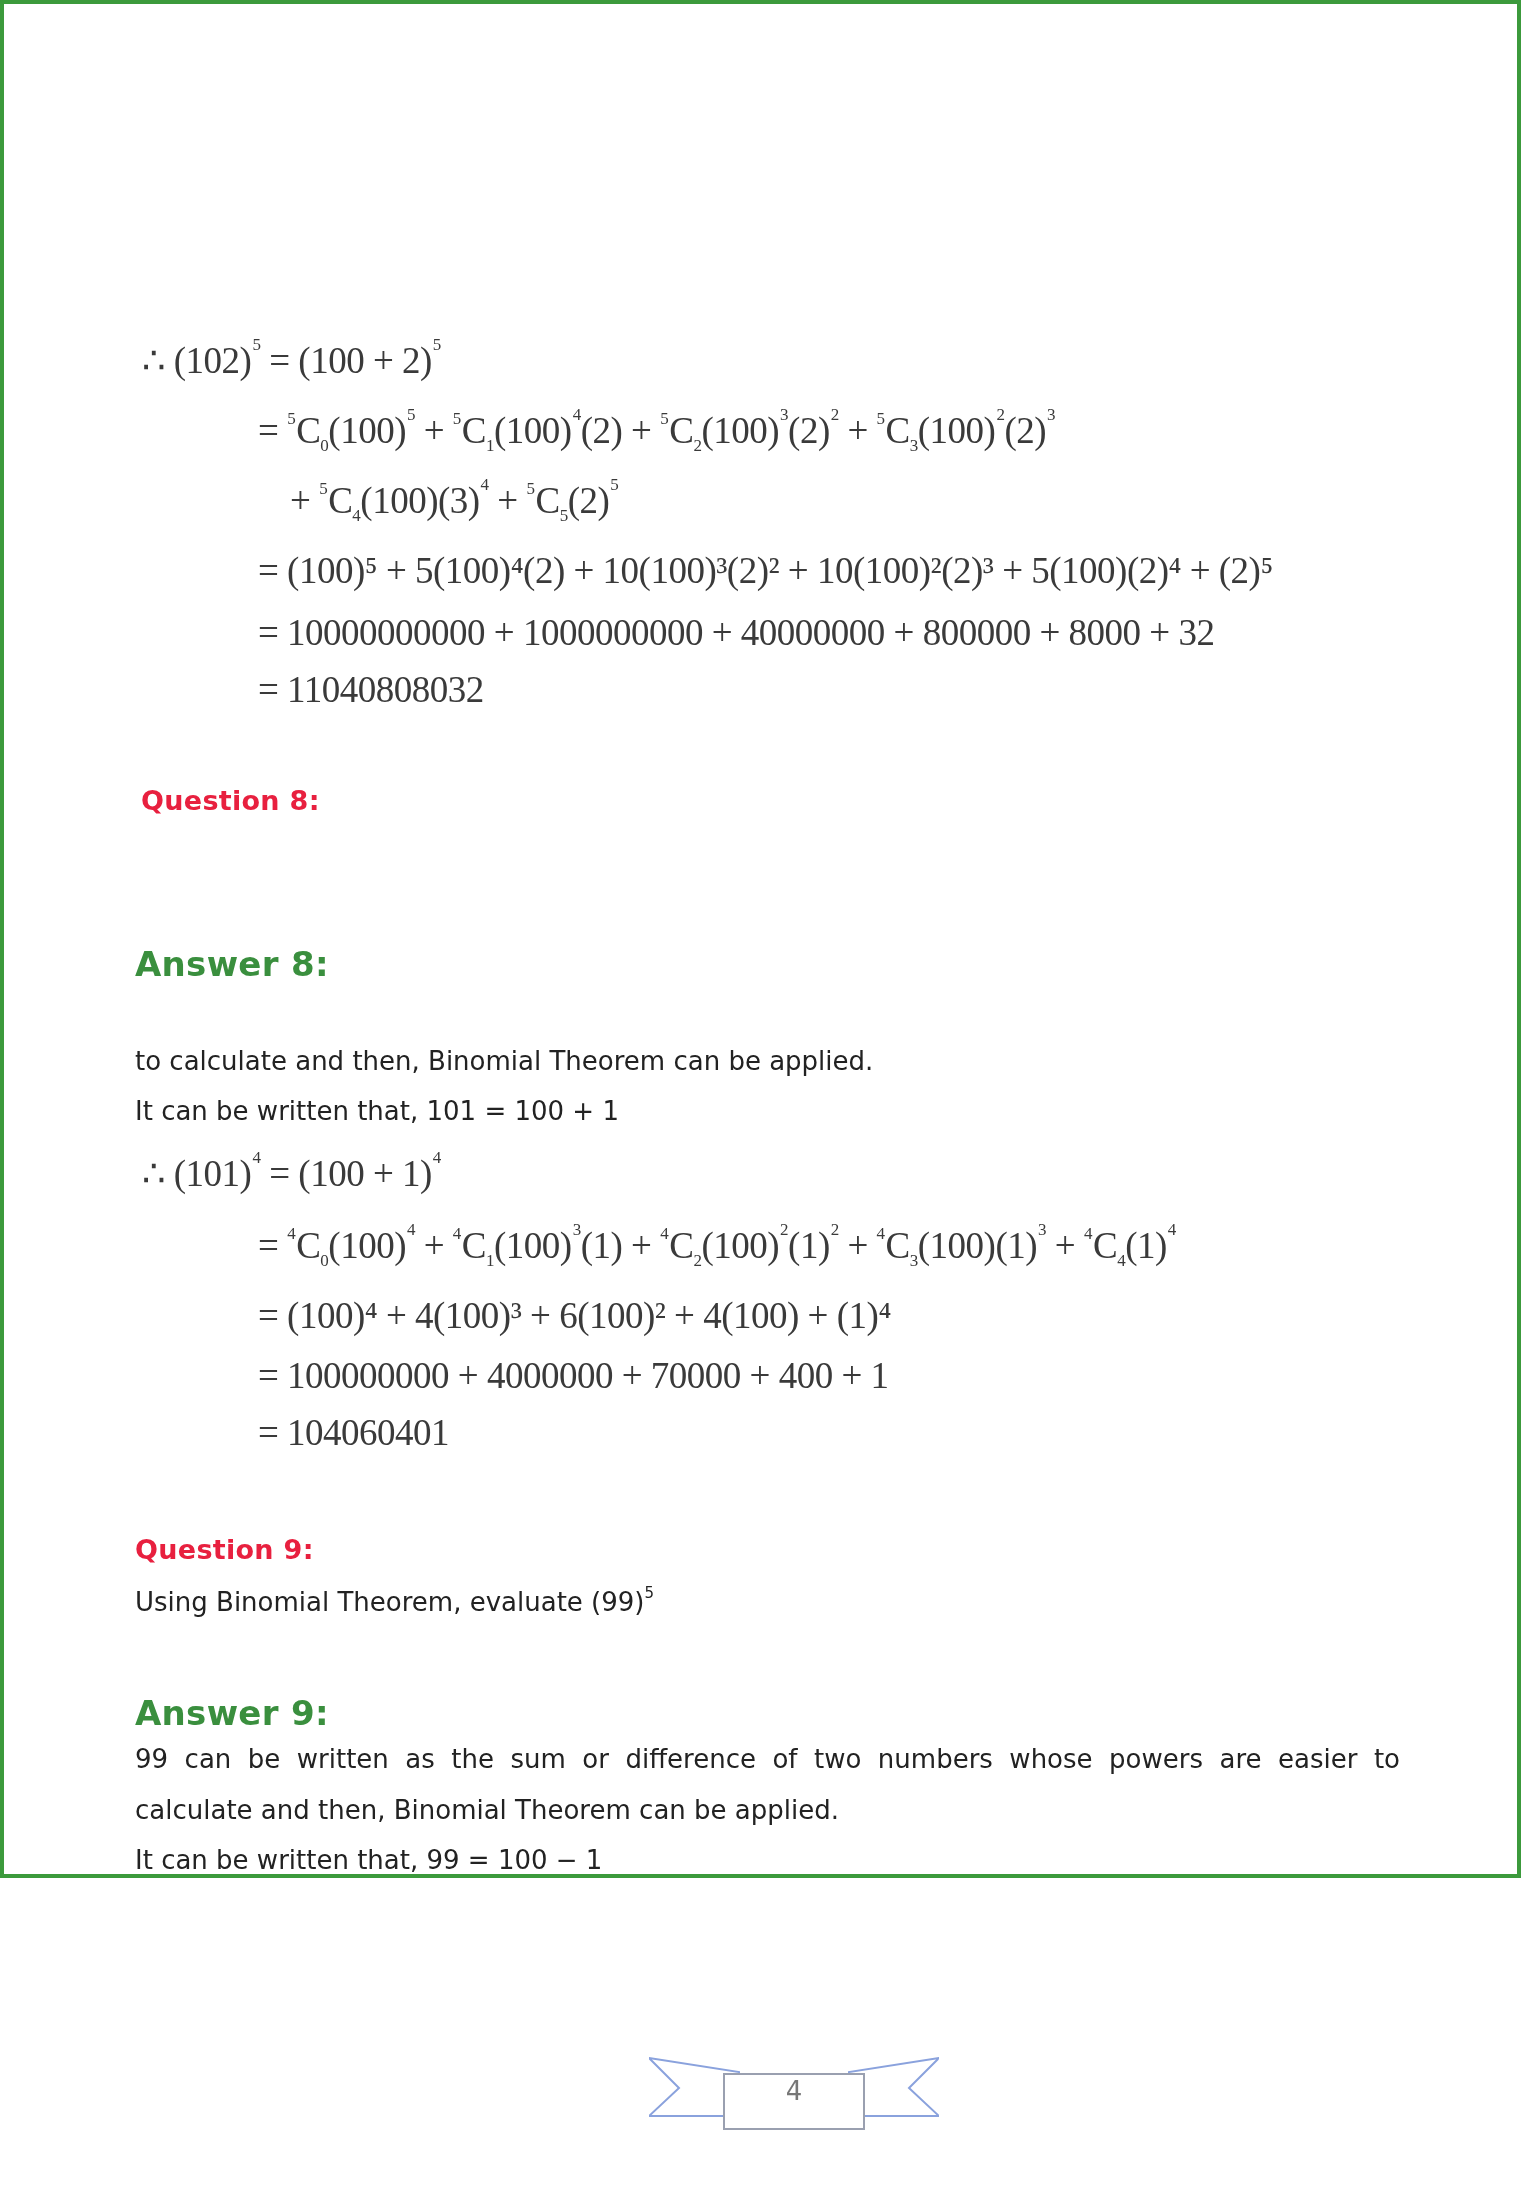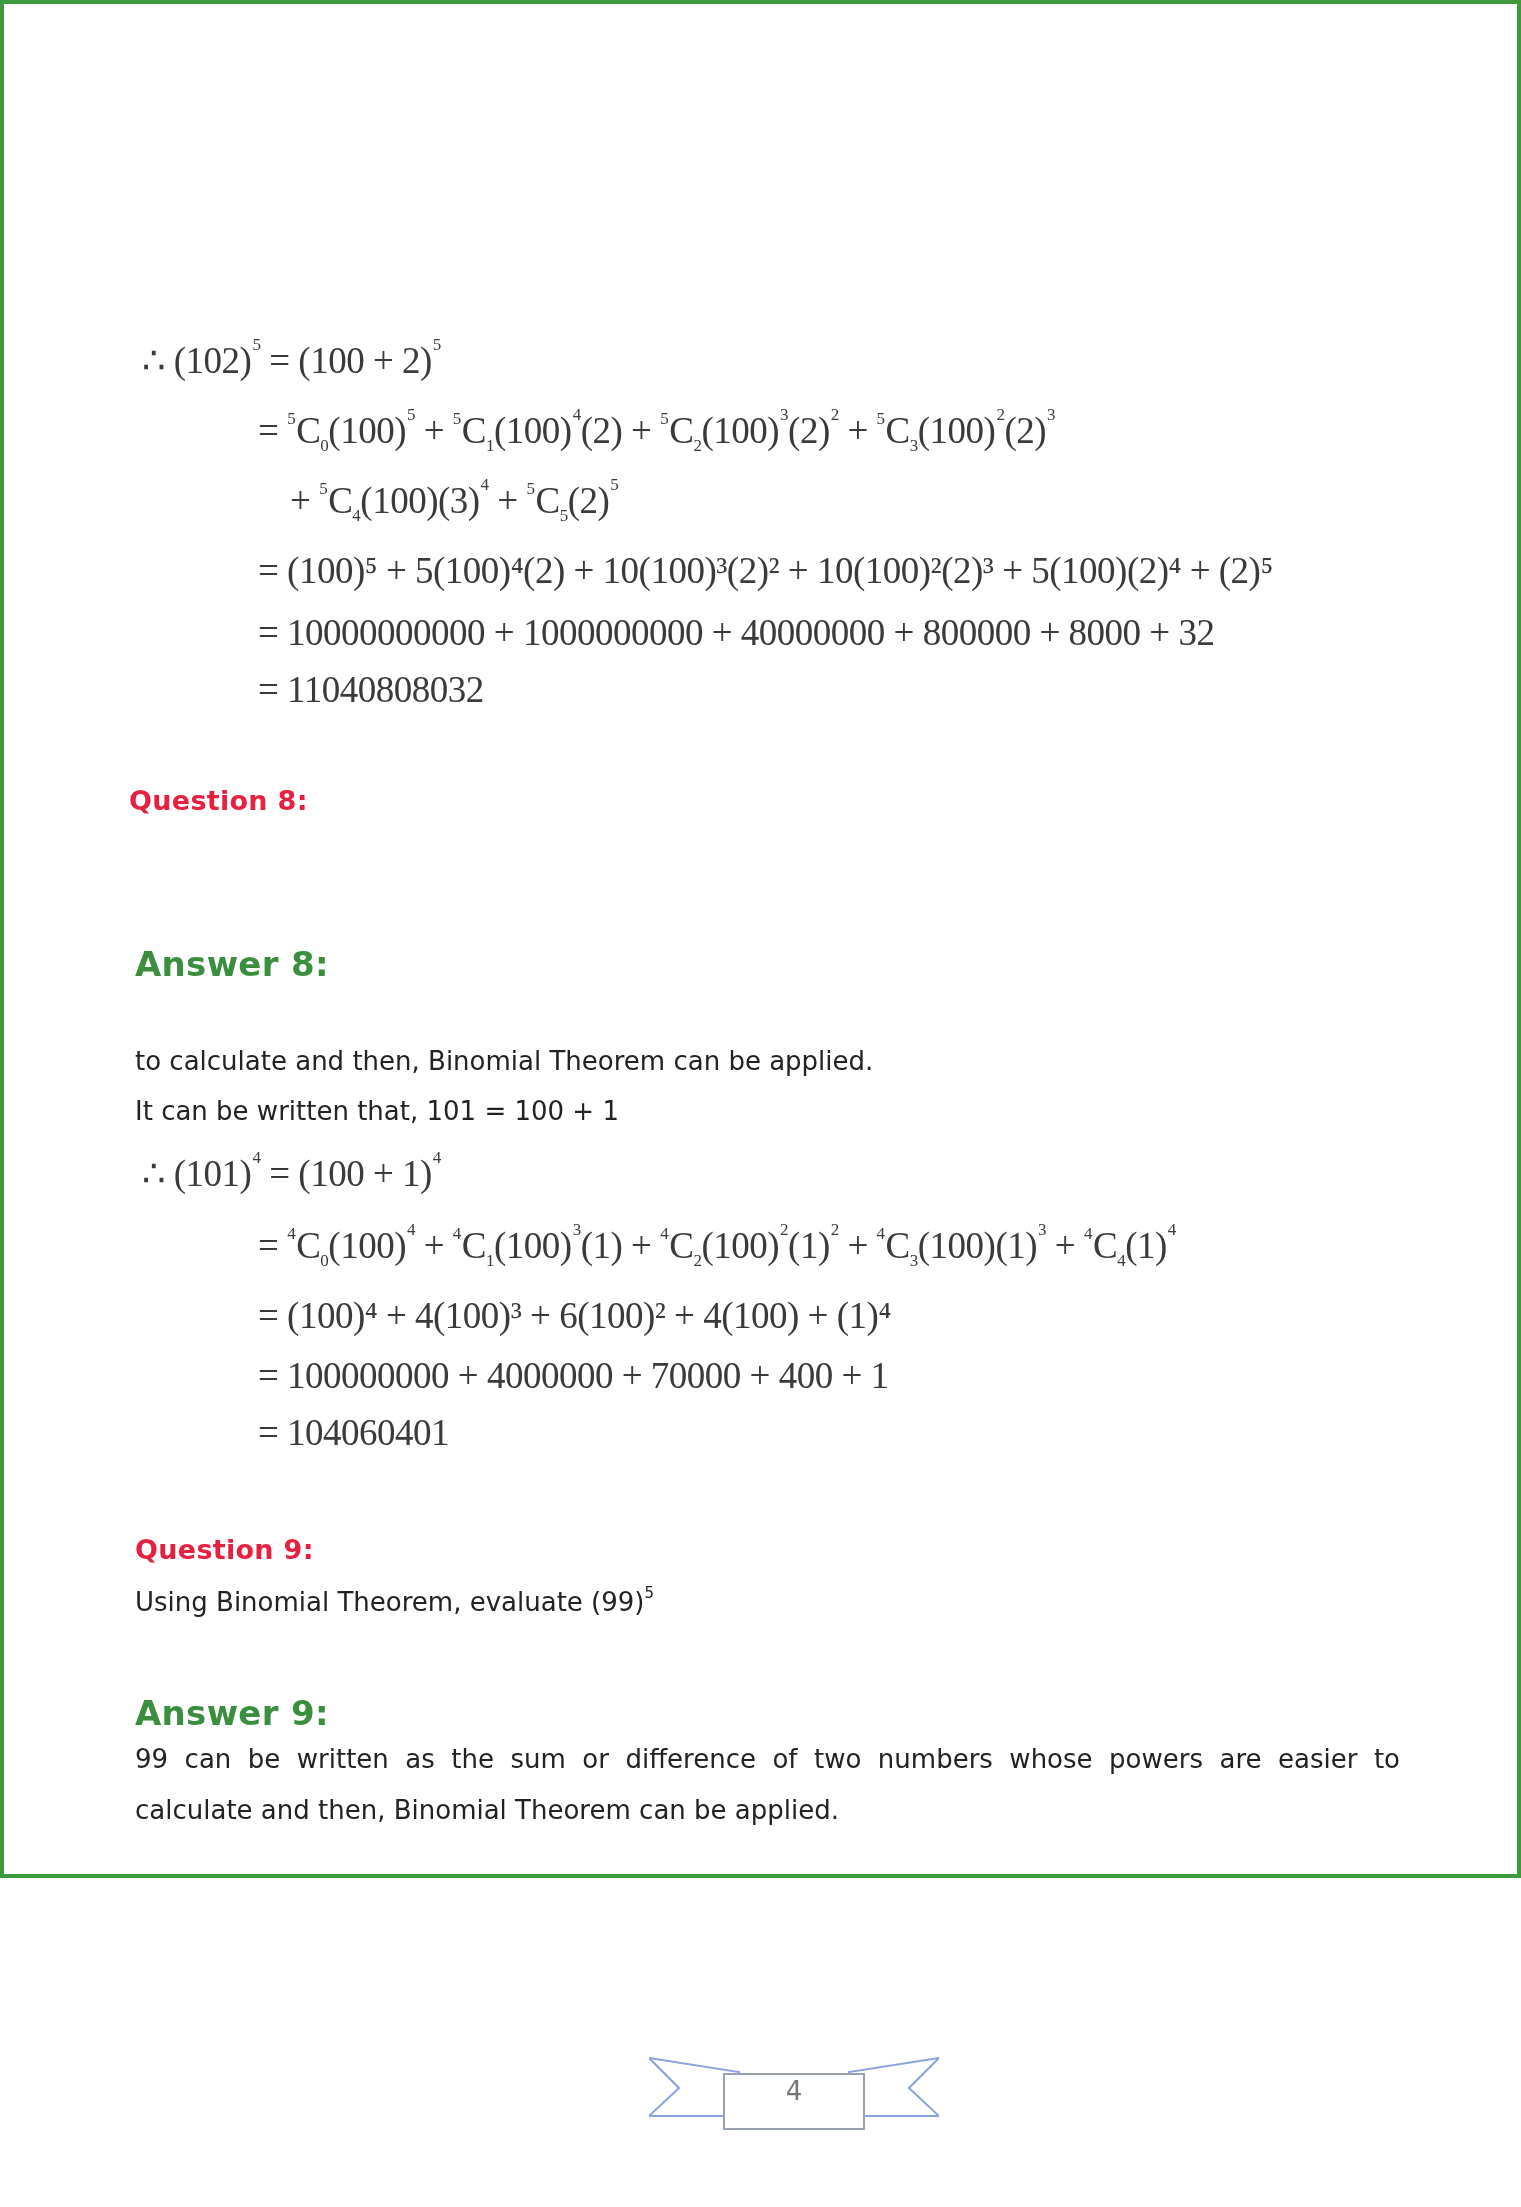--- a/index.html
+++ b/index.html
@@ -60,21 +60,21 @@
     <span> + </span>
     <span><span class="pre">5</span>C<sub>4</sub><span>(100)(3)</span><sup>4</sup></span>
     <span> + </span>
     <span><span class="pre">5</span>C<sub>5</sub><span>(2)</span><sup>5</sup></span>
   </div>
 
   <div class="math" style="left:254px; top:545px;">= (100)⁵ + 5(100)⁴(2) + 10(100)³(2)² + 10(100)²(2)³ + 5(100)(2)⁴ + (2)⁵</div>
   <div class="math" style="left:254px; top:607px;">= 10000000000 + 1000000000 + 40000000 + 800000 + 8000 + 32</div>
   <div class="math" style="left:254px; top:664px;">= 11040808032</div>
 
-  <div class="q-title" style="left:125px; top:781px;text-align:center;">Question 8:</div>
+  <div class="q-title" style="left:137px; top:781px;text-align:center;">Question 8:</div>
 
   <div class="a-title" style="left:131px; top:940px;">Answer 8:</div>
   <div class="body-text" style="left:131px; top:1042px;">to calculate and then, Binomial Theorem can be applied.</div>
   <div class="body-text" style="left:131px; top:1092px;">It can be written that, 101 = 100 + 1</div>
 
   <div class="math" style="left:138px; top:1148px;">
     <span>∴ (101)</span><sup>4</sup><span> = (100 + 1)</span><sup>4</sup>
   </div>
 
   <div class="math" style="left:254px; top:1220px;">
@@ -95,20 +95,21 @@
   <div class="math" style="left:254px; top:1407px;">= 104060401</div>
 
   <div class="q-title" style="left:131px; top:1530px;">Question 9:</div>
   <div class="body-text" style="left:131px; top:1583px;">
     <span>Using Binomial Theorem, evaluate (99)</span><sup>5</sup>
   </div>
 
   <div class="a-title" style="left:131px; top:1689px;">Answer 9:</div>
   <div class="body-text justify" style="left:131px; top:1740px; width:1265px;">99 can be written as the sum or difference of two numbers whose powers are easier to</div>
   <div class="body-text" style="left:131px; top:1791px;">calculate and then, Binomial Theorem can be applied.</div>
+  <div class="body-text" style="left:131px; top:1841px;">It can be written that, 99 = 100 − 1</div>
 
   <svg class="page-badge" viewBox="0 0 290 80">
     <polygon points="0,6 90,20 90,64 0,64 30,36" fill="#ffffff" stroke="#8aa2dd" stroke-width="2"></polygon>
     <polygon points="290,6 200,20 200,64 290,64 260,36" fill="#ffffff" stroke="#8aa2dd" stroke-width="2"></polygon>
     <rect x="75" y="22" width="140" height="55" fill="#ffffff" stroke="#9aa0b0" stroke-width="2"></rect>
   </svg>
   <div class="page-num">4</div>
 
 </div>
 

